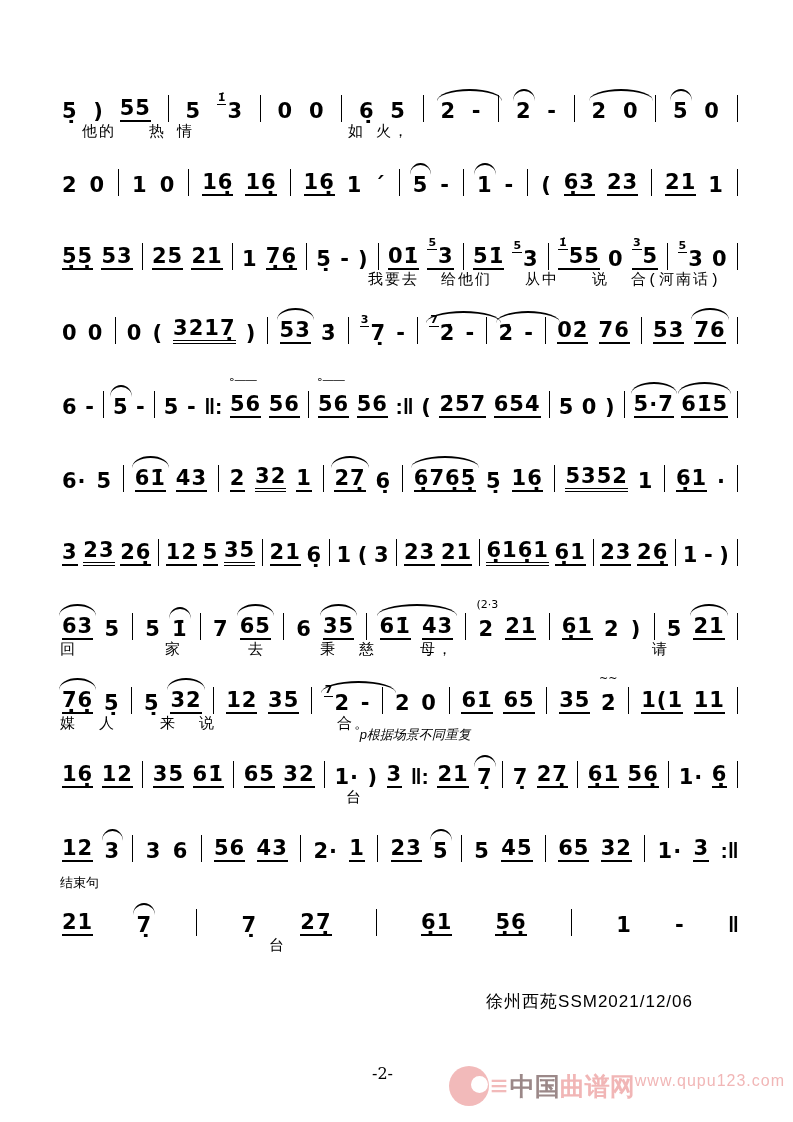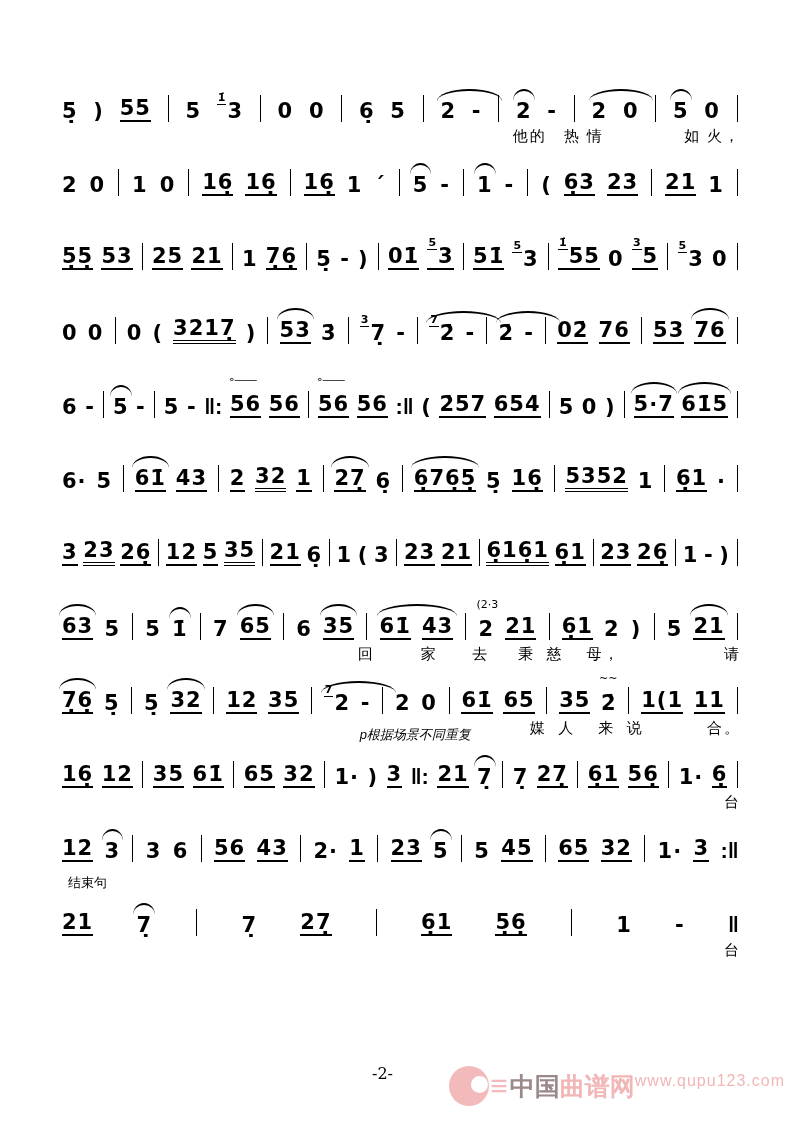--- a/index.html
+++ b/index.html
@@ -13,24 +13,24 @@
   .u1{border-bottom:2px solid #000;padding-bottom:1px;}
   .u2{border-bottom:4px double #000;padding-bottom:1px;text-align:right;}
   .grace{font-size:11px;font-weight:bold;position:relative;top:-9px;border-bottom:1px solid #000;
          border-right:0;padding:0 1px;margin-right:1px;letter-spacing:0;}
   .arc::before{content:'';position:absolute;left:-3px;right:-3px;top:-11px;height:10px;
                border-top:2px solid #000;border-radius:50% 50% 0 0 / 100% 100% 0 0;}
   .arcw::before{right:-46px;}
   .above{position:absolute;top:-19px;left:-2px;font-size:11px;font-weight:normal;white-space:nowrap;letter-spacing:0;}
   .barline{display:inline-block;width:1px;height:27px;background:#000;margin:0 3px;}
   .barline-text{font-weight:bold;font-size:22px;margin:0 2px;line-height:1.05;}
-  .lyrics{white-space:pre;font-size:15px;height:22px;margin-top:5px;letter-spacing:2px;
-          font-family:Liberation Serif, serif;text-align:right;}
+  .lyrics{white-space:pre;font-size:15px;height:22px;letter-spacing:2px;
+          font-family:Liberation Mono, monospace;}
   .annotation{position:absolute;top:-2px;font-size:13px;white-space:nowrap;}
-  .ann-left{left:8px;font-family:Liberation Serif, serif;}
+  .ann-left{left:0;font-family:Liberation Serif, serif;}
   .ann-mid{left:44%;font-style:italic;}
   .credit{position:absolute;top:990px;right:100px;font-size:17px;letter-spacing:1px;}
   .pagenum{position:absolute;top:1064px;left:372px;font-size:16px;font-family:"DejaVu Serif",serif;}
   .watermark{position:absolute;top:1066px;right:8px;display:flex;align-items:center;}
   .wm-logo{position:relative;width:40px;height:40px;border-radius:50%;background:#f2baba;flex:0 0 auto;}
   .wm-logo::after{content:'';position:absolute;width:17px;height:17px;border-radius:50%;background:#fff;right:1px;top:10px;}
   .wm-bars{color:#f2baba;font-size:30px;font-weight:bold;margin:0 2px 0 1px;line-height:1;}
   .wm-text{display:flex;flex-direction:row;line-height:1.05;}
   .wm-title{font-size:25px;font-weight:bold;white-space:nowrap;}
   .wm-title .dark{color:#9b8888;}
@@ -125,20 +125,21 @@
           <span class="tok"><sup class="grace">5</sup><span>3</span></span>
           <span class="barline"></span>
           <span class="tok u1"><sup class="grace">1̇</sup><span>55</span></span>
           <span class="tok"><span>0</span></span>
           <span class="tok u1"><sup class="grace">3</sup><span>5</span></span>
           <span class="barline"></span>
           <span class="tok"><sup class="grace">5</sup><span>3</span></span>
           <span class="tok"><span>0</span></span>
           <span class="barline"></span>
         </div>
+        <div class="lyrics">                            我要去  给他们   从中   说  合(河南话)</div>
       </div>
       <div class="system">
         <div class="notes">
           <span class="tok"><span>0</span></span>
           <span class="tok"><span>0</span></span>
           <span class="barline"></span>
           <span class="tok"><span>0</span></span>
           <span class="tok"><span>(</span></span>
           <span class="tok u2"><span>3217̣</span></span>
           <span class="tok"><span>)</span></span>
@@ -385,20 +386,21 @@
           <span class="tok u1"><span>5̣6̣</span></span>
           <span class="barline"></span>
           <span class="tok"><span>1</span></span>
           <span class="tok"><span>-</span></span>
           <span class="barline-text">‖</span>
         </div>
         <div class="lyrics">                   台</div>
       </div>
     </div>
 
+  <div class="credit">徐州西苑SSM2021/12/06</div>
   <div class="pagenum">-2-</div>
 
   <div class="watermark">
     <span class="wm-logo"></span>
     <span class="wm-bars">≡</span>
     <span class="wm-text">
       <span class="wm-title"><span class="dark">中国</span><span class="light">曲谱网</span></span>
       <span class="wm-url">www.qupu123.com</span>
     </span>
   </div>

